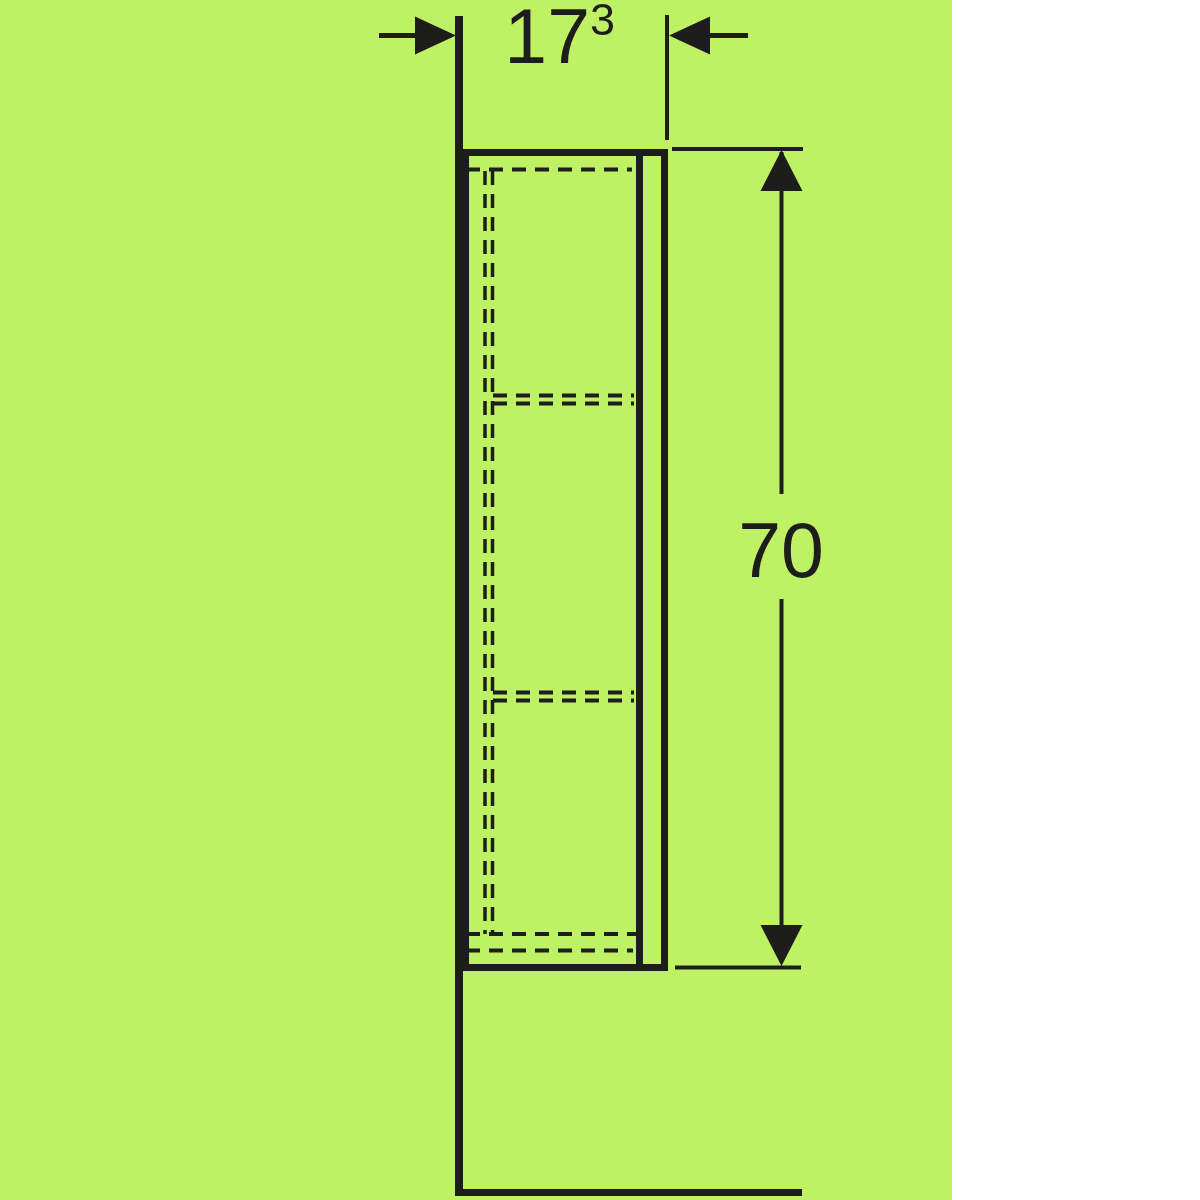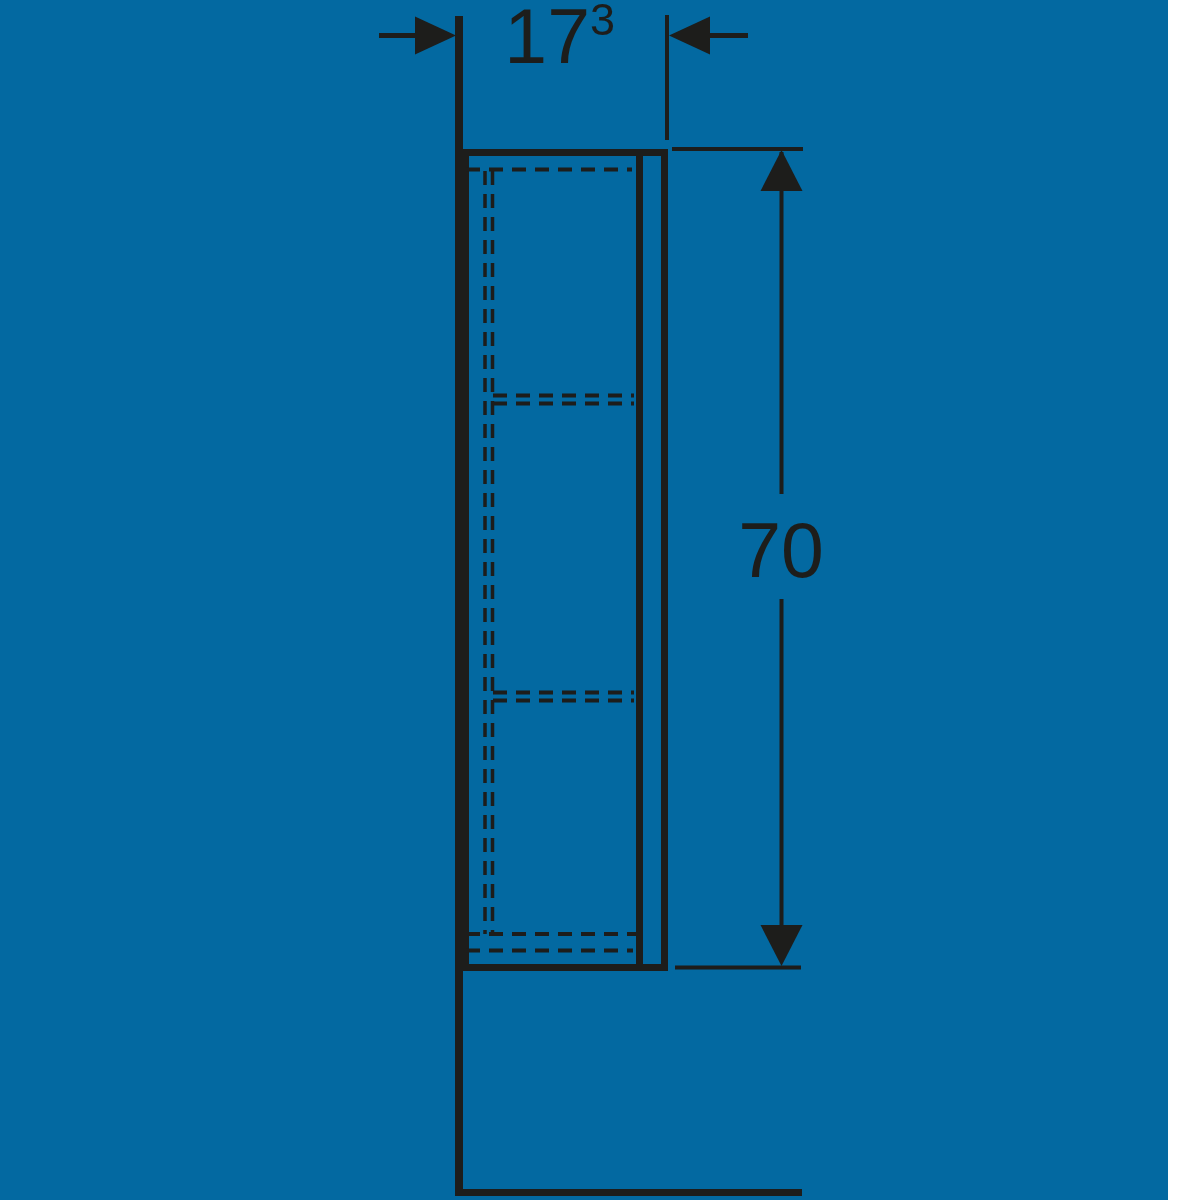--- a/index.html
+++ b/index.html
@@ -2,23 +2,23 @@
 <html><head>
 <meta charset="utf-8">
 <style>
   html, body {
     margin: 0;
     padding: 0;
     background: #ffffff;
   }
   .page {
     position: relative;
-    width: 1168px;
+    width: 952px;
     height: 1200px;
-    background: #0369a1;
+    background: #bef264;
     overflow: hidden;
   }
   svg text {
     font-family: "Liberation Sans", "DejaVu Sans", sans-serif;
   }
   .dim-label {
     font-size: 77px;
   }
   .dim-superscript {
     font-size: 45px;

